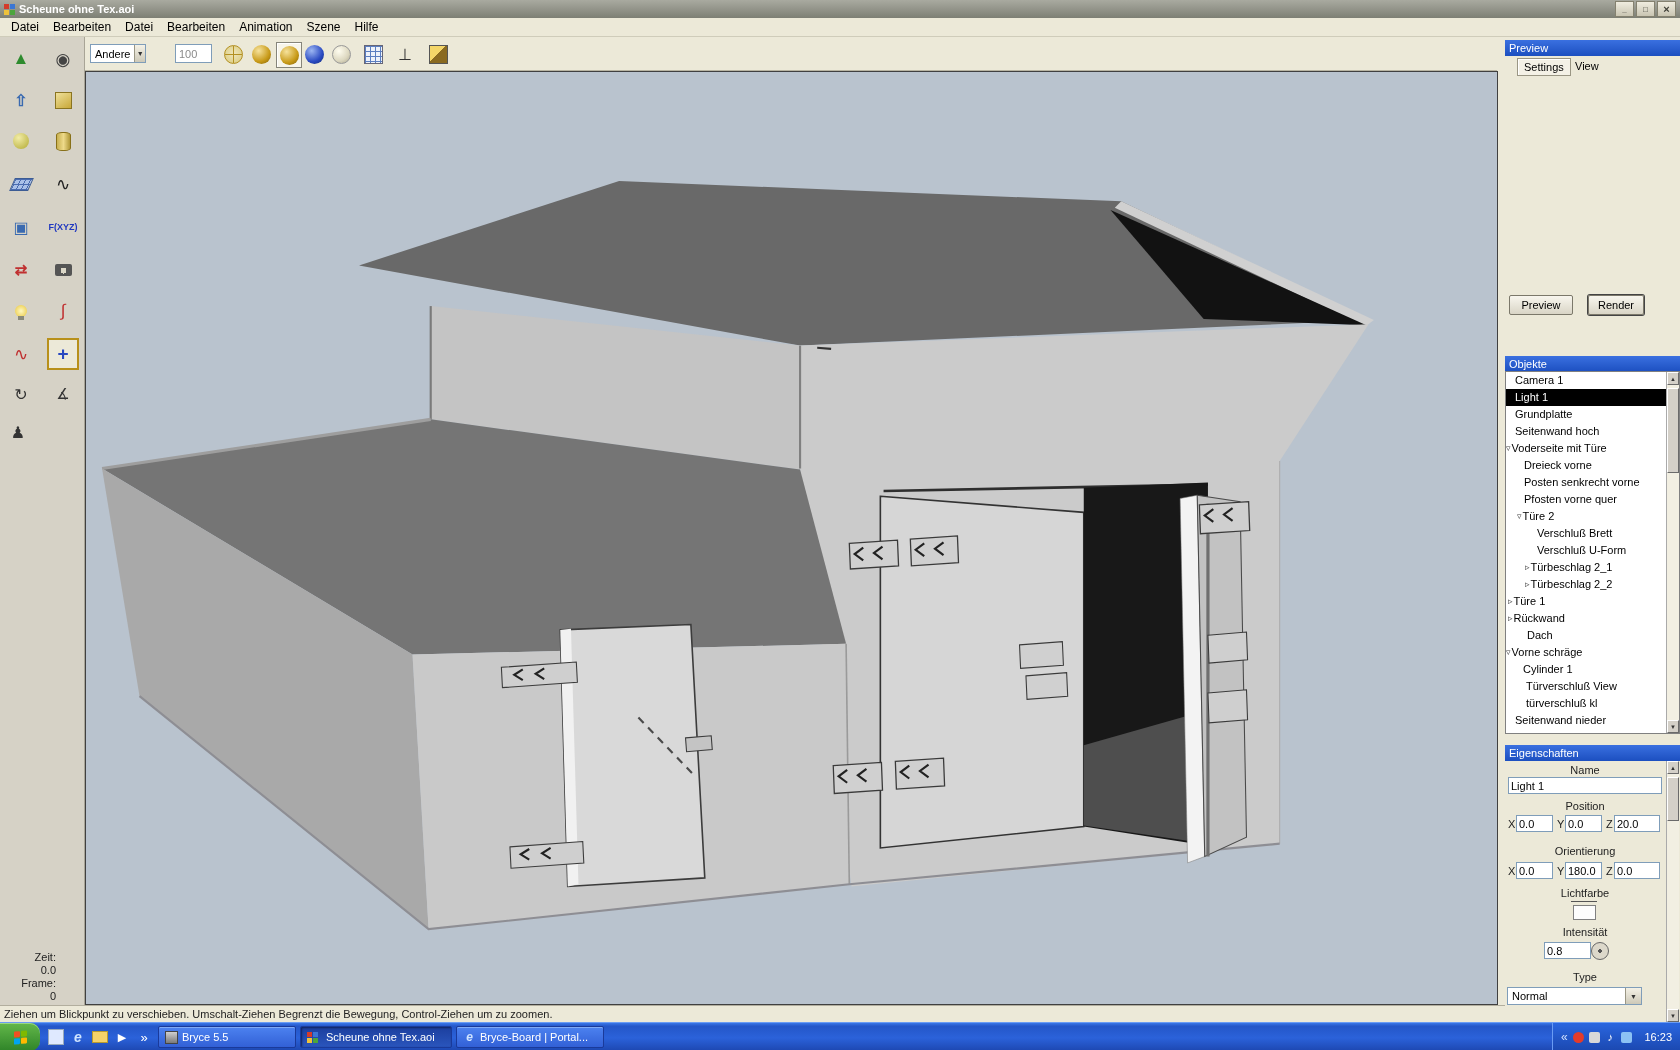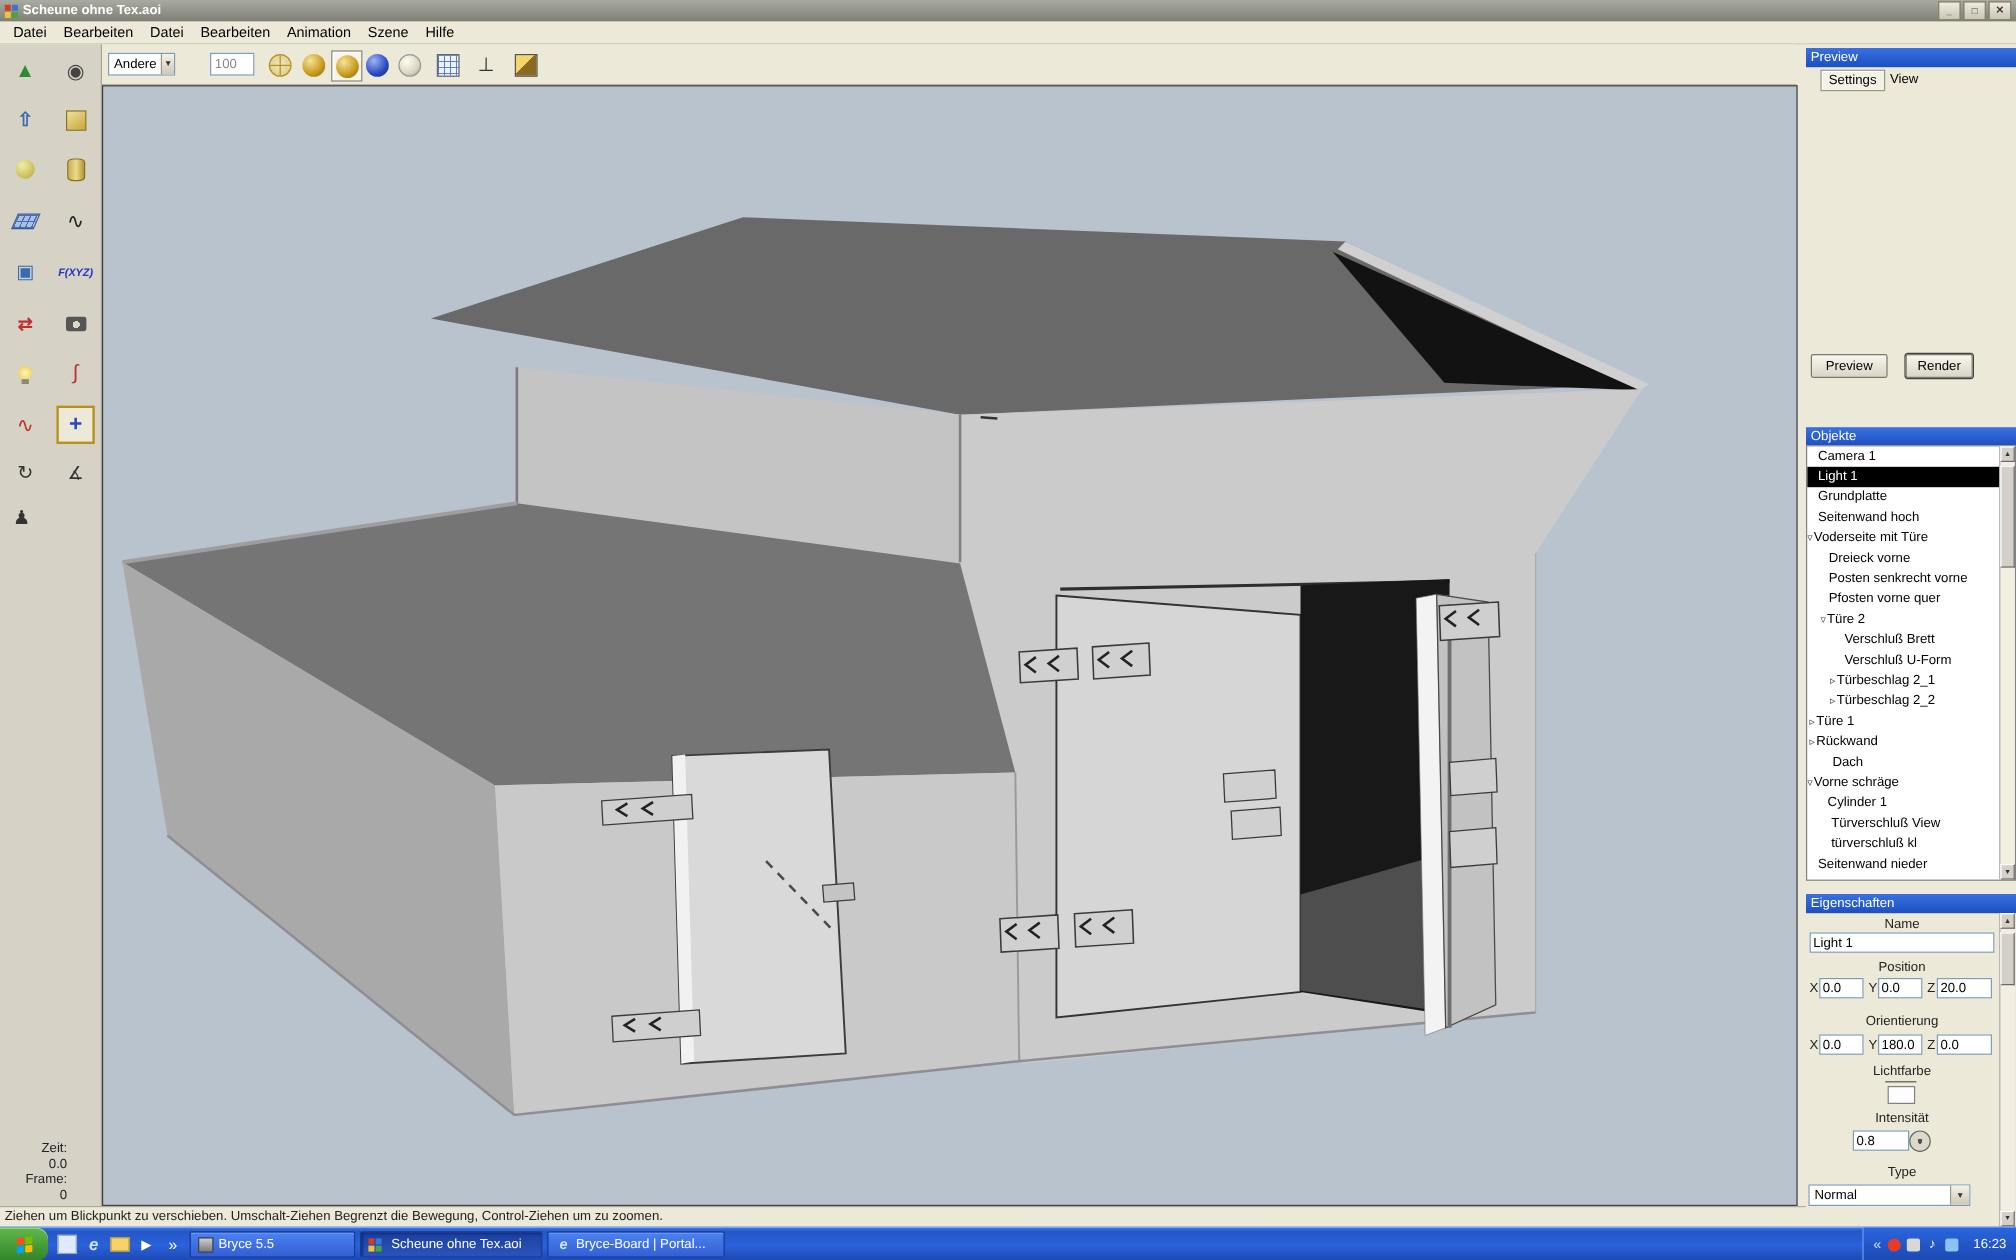--- a/index.html
+++ b/index.html
@@ -62,21 +62,21 @@
   .b-arrow{color:#3a6ab0;font-size:16px;font-weight:bold}.b-arrow::before{content:"⇧"}
   .cube-ic{width:15px;height:15px;background:linear-gradient(145deg,#efe09a,#c8a838);border:1px solid #8a7420}
   .sphr-ic{width:16px;height:16px;border-radius:50%;background:radial-gradient(circle at 35% 30%,#f2eca6,#b2aa32)}
   .cyl-ic{width:13px;height:17px;background:linear-gradient(90deg,#c8b050,#eeda8a,#b09838);
      border:1px solid #887018;border-radius:6px/3px}
   .plane-ic{width:19px;height:13px;transform:skewX(-24deg);border:1px solid #3c5c94;box-sizing:border-box;
      background:repeating-linear-gradient(90deg,#4a6cb0 0 1px,transparent 1px 5px),
      repeating-linear-gradient(#4a6cb0 0 1px,#a9c0e8 1px 5px)}
   .curve-ic{color:#222;font-size:17px}.curve-ic::before{content:"∿"}
   .wcube-ic{color:#3a6ab0;font-size:16px}.wcube-ic::before{content:"▣"}
-  .fxyz{color:#2038c0;font-size:9px;font-weight:bold;font-style:italic;white-space:nowrap}
+  .fxyz{color:#2038c0;font-size:9px;font-weight:bold;white-space:nowrap}
   .swap-ic{color:#c03030;font-size:15px;font-weight:bold}.swap-ic::before{content:"⇄"}
   .cam-ic{width:17px;height:12px;border-radius:2px;background:radial-gradient(circle at 50% 55%,#dcd8c8 0 3px,#555 3px)}
   .bulb-ic{width:12px;height:12px;border-radius:50%;background:radial-gradient(#fff8c0,#e8c63c);position:relative}
   .bulb-ic::after{content:"";position:absolute;left:3px;top:11px;width:6px;height:4px;background:#8a8a7a}
   .spline-ic{color:#c03030;font-size:17px}.spline-ic::before{content:"∫"}
   .rcurve-ic{color:#c03030;font-size:17px}.rcurve-ic::before{content:"∿"}
   .cross-ic{color:#2848c0;font-size:19px;font-weight:bold}.cross-ic::before{content:"+"}
   .psel{border:2px solid #b8901a;background:#ece9d8;box-sizing:border-box}
   .rot-ic{color:#333;font-size:16px}.rot-ic::before{content:"↻"}
   .ang-ic{color:#333;font-size:15px}.ang-ic::before{content:"∡"}

